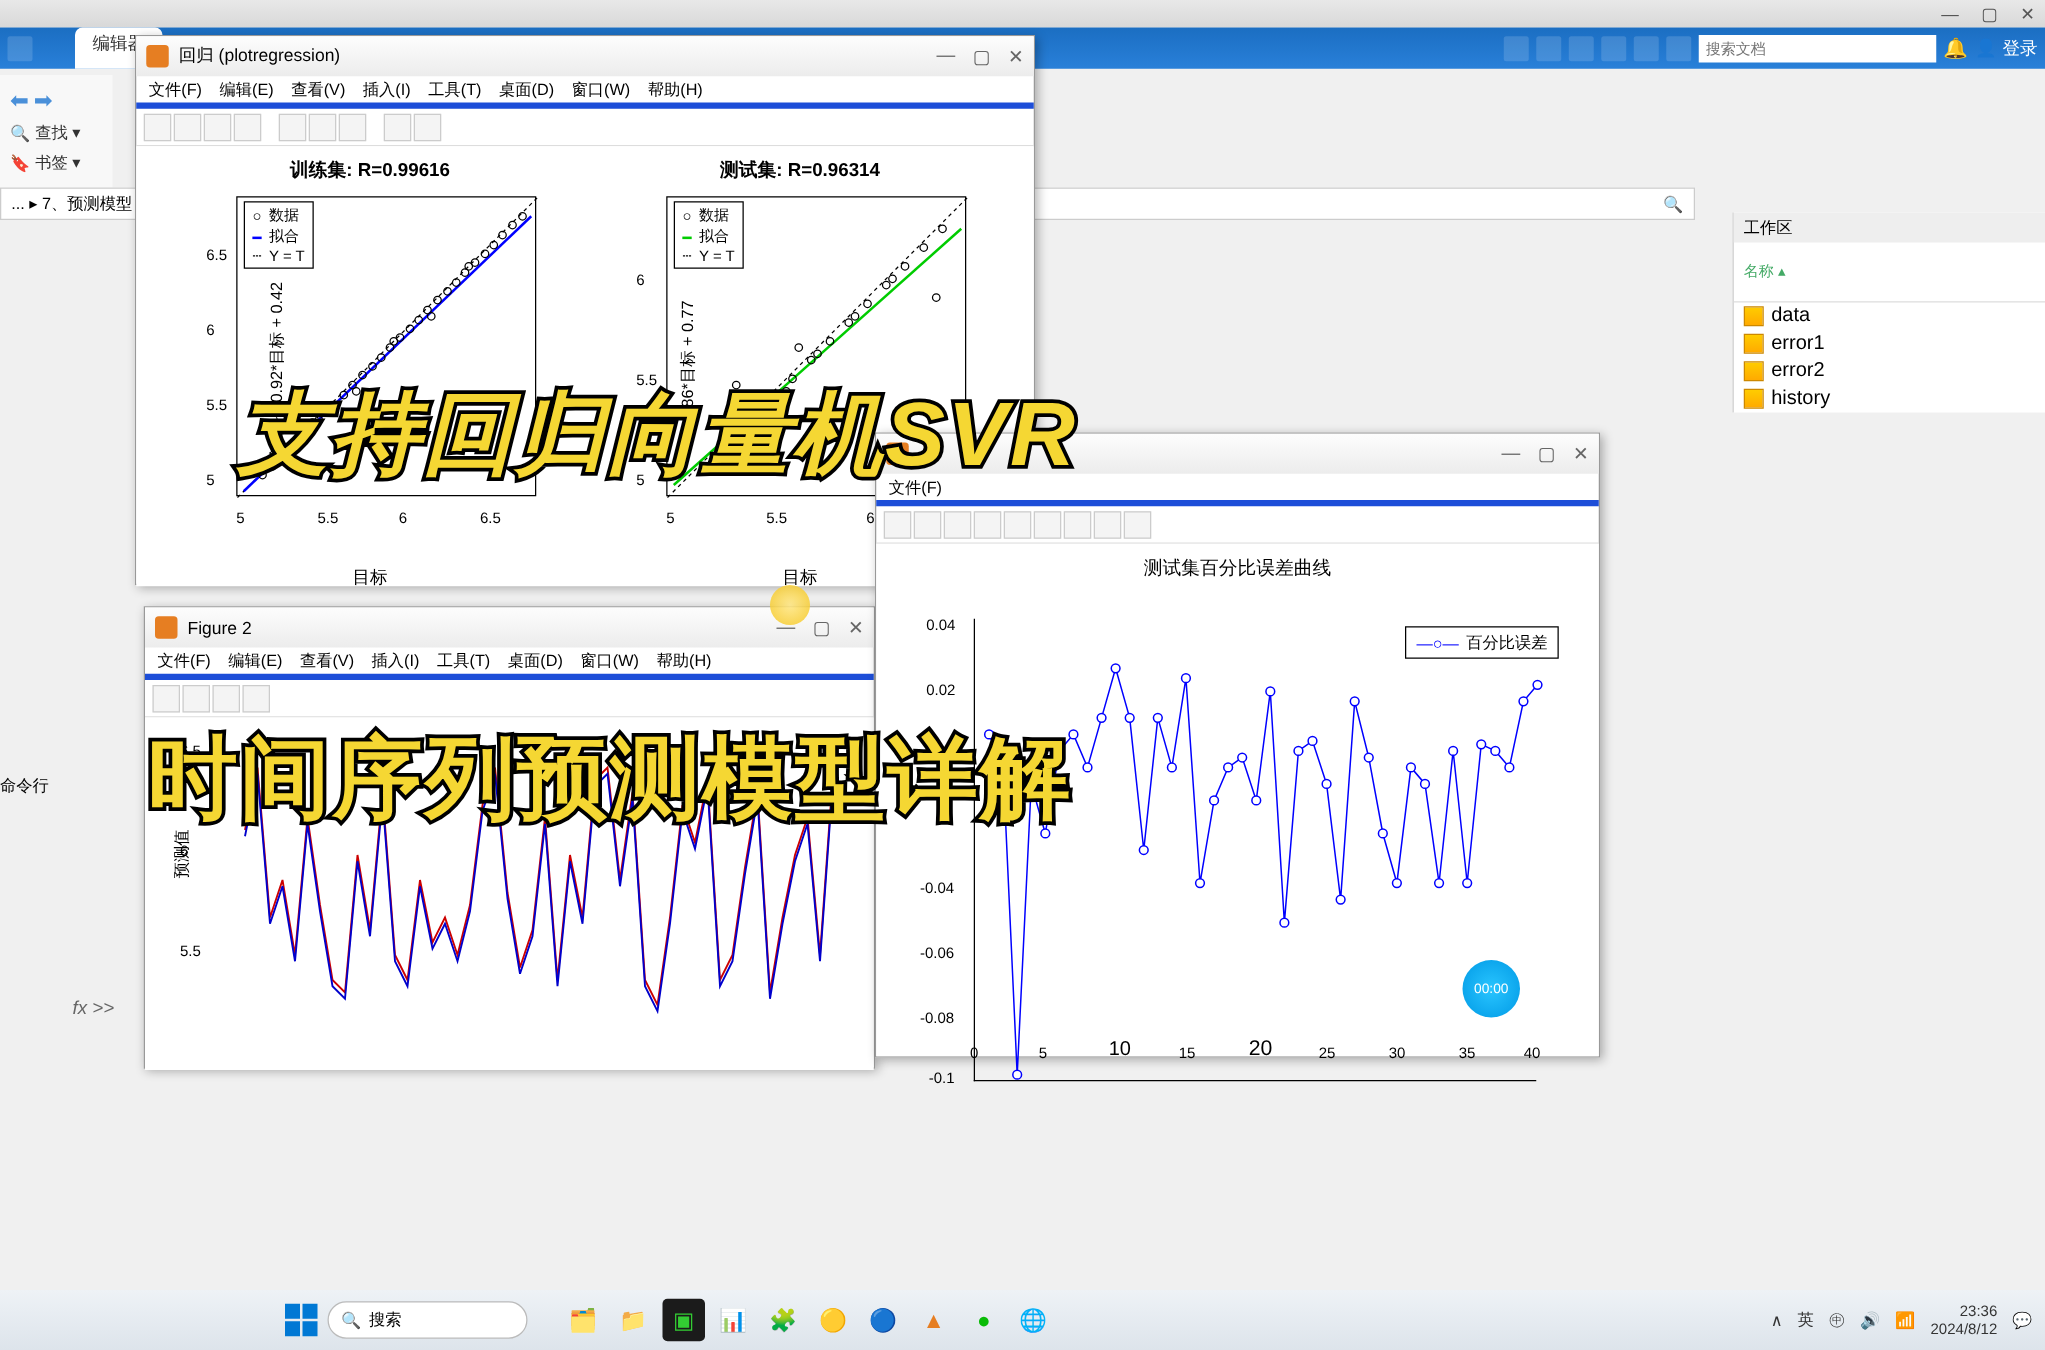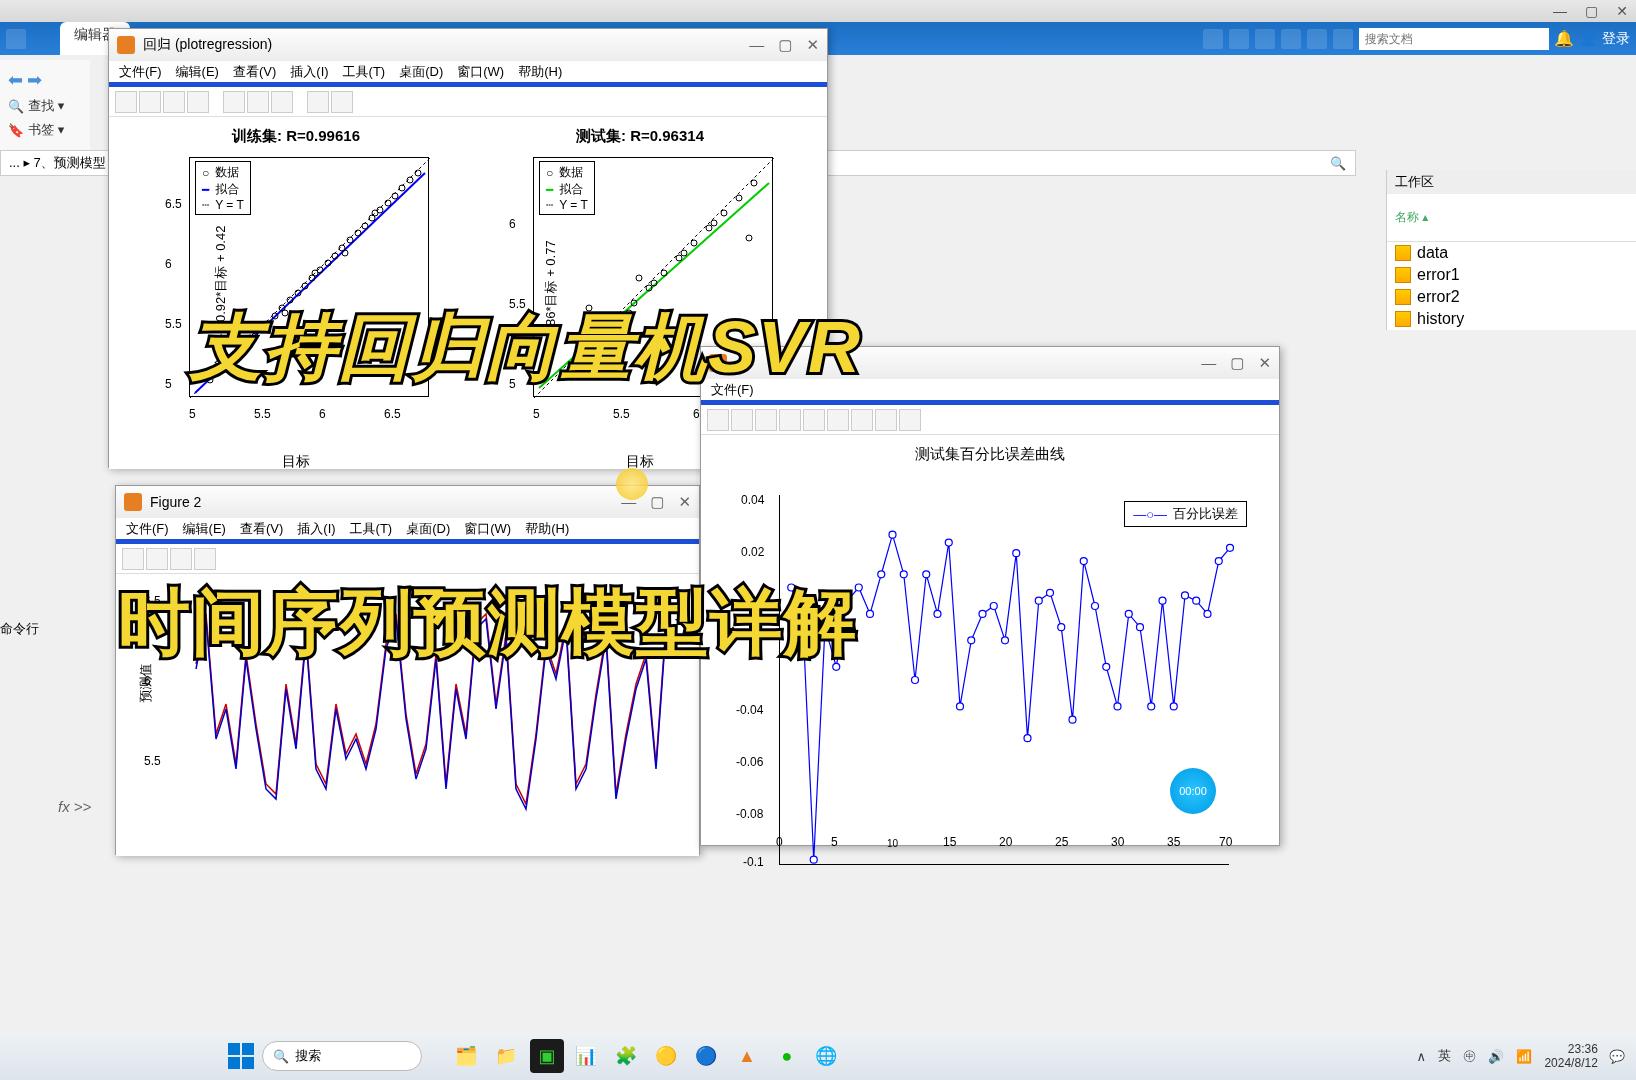--- a/index.html
+++ b/index.html
@@ -449,27 +449,27 @@
 
     <div style="position:absolute;left:40px;top:58px;font-size:12px">0.04</div>
     <div style="position:absolute;left:40px;top:110px;font-size:12px">0.02</div>
     <div style="position:absolute;left:35px;top:268px;font-size:12px">-0.04</div>
     <div style="position:absolute;left:35px;top:320px;font-size:12px">-0.06</div>
     <div style="position:absolute;left:35px;top:372px;font-size:12px">-0.08</div>
     <div style="position:absolute;left:42px;top:420px;font-size:12px">-0.1</div>
 
     <div style="position:absolute;bottom:-4px;left:75px;font-size:12px">0</div>
     <div style="position:absolute;bottom:-4px;left:130px;font-size:12px">5</div>
-    <div style="position:absolute;bottom:-4px;left:186px;font-size:10px">10</div>
+    <div style="position:absolute;bottom:-4px;left:186px;font-size:16px">10</div>
     <div style="position:absolute;bottom:-4px;left:242px;font-size:12px">15</div>
-    <div style="position:absolute;bottom:-4px;left:298px;font-size:12px">20</div>
+    <div style="position:absolute;bottom:-4px;left:298px;font-size:17px">20</div>
     <div style="position:absolute;bottom:-4px;left:354px;font-size:12px">25</div>
     <div style="position:absolute;bottom:-4px;left:410px;font-size:12px">30</div>
     <div style="position:absolute;bottom:-4px;left:466px;font-size:12px">35</div>
-    <div style="position:absolute;bottom:-4px;left:518px;font-size:12px">70</div>
+    <div style="position:absolute;bottom:-4px;left:518px;font-size:12px">40</div>
   </div>
 </div>
 
 <div class="overlay-text" id="overlay1">支持回归向量机SVR</div>
 <div class="overlay-text" id="overlay2">时间序列预测模型详解</div>
 
 <div class="cursor-spot"></div>
 
 <div class="timer-badge">00:00</div>
 

